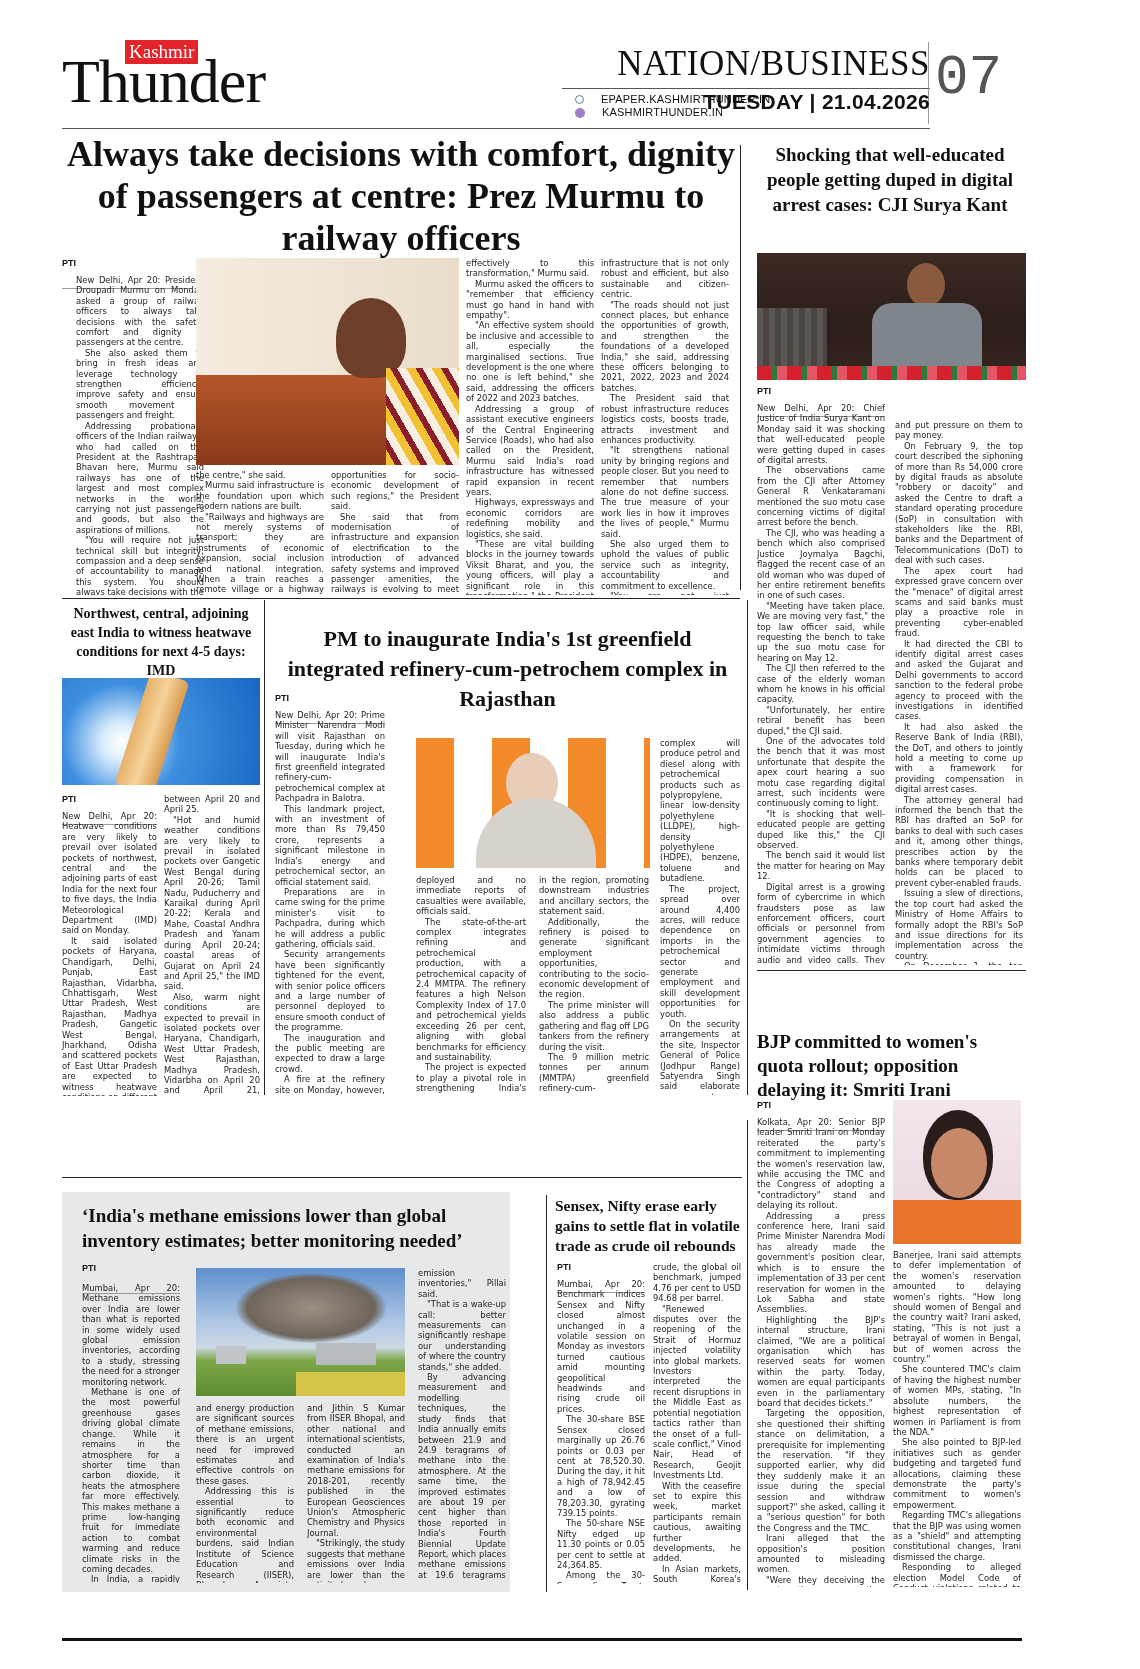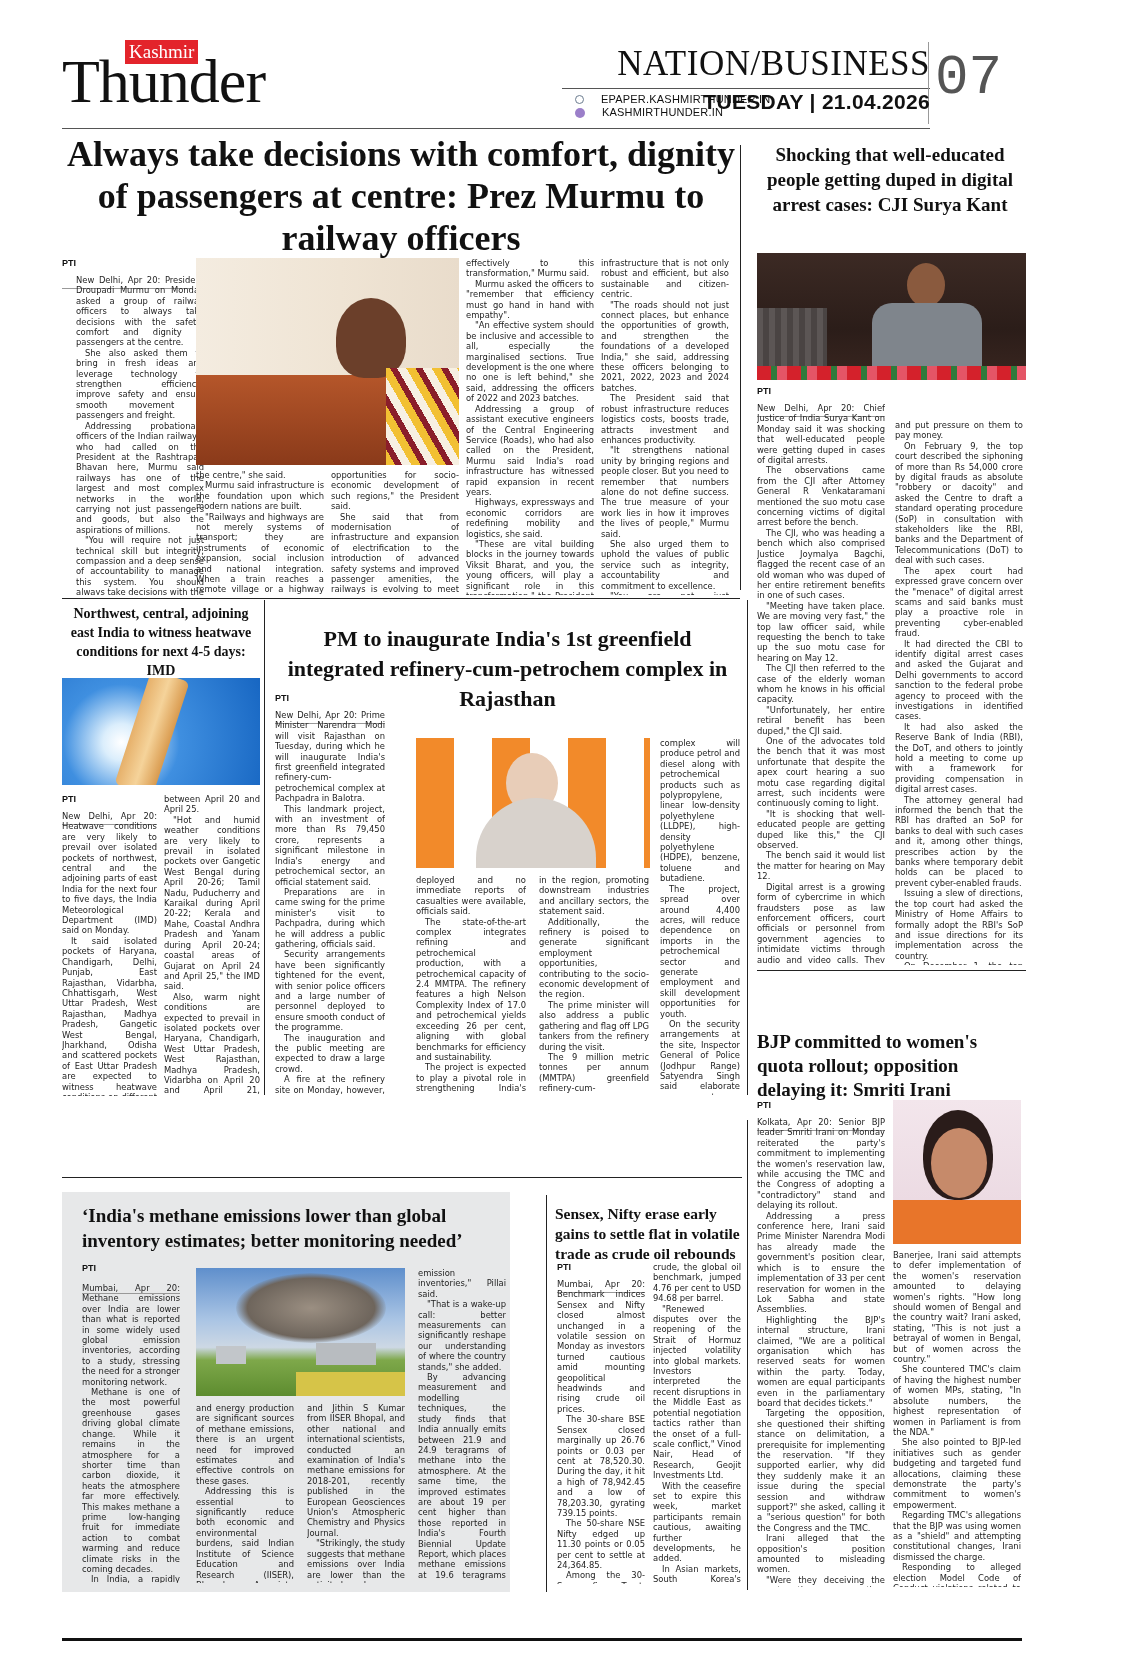--- a/index.html
+++ b/index.html
@@ -231,21 +231,21 @@
   <p>"Strikingly, the study suggests that methane emissions over India are lower than the activity-based statistical estimates reported in some widely used global</p>
 </div>
 <div class="abs col" style="left:418px; top:1268px; width:88px; height:315px;">
   <p class="first">emission inventories," Pillai said.</p>
   <p>"That is a wake-up call: better measurements can significantly reshape our understanding of where the country stands," she added.</p>
   <p>By advancing measurement and modelling techniques, the study finds that India annually emits between 21.9 and 24.9 teragrams of methane into the atmosphere. At the same time, the improved estimates are about 19 per cent higher than those reported in India's Fourth Biennial Update Report, which places methane emissions at 19.6 teragrams per year.</p>
 
 </div>
 
 <div class="abs vline" style="left:546px; top:1195px; height:397px; background:#222;"></div>
-<div class="abs" style="left:555px; top:1196px; width:190px; font-family:'Liberation Serif',serif; font-weight:bold; font-size:15.5px; line-height:20px;margin-top:8px;">Sensex, Nifty erase early gains to settle flat in volatile trade as crude oil rebounds</div>
+<div class="abs" style="left:555px; top:1196px; width:190px; font-family:'Liberation Serif',serif; font-weight:bold; font-size:15.5px; line-height:20px;">Sensex, Nifty erase early gains to settle flat in volatile trade as crude oil rebounds</div>
 <div class="abs byline" style="left:557px; top:1262px; width:88px;">PTI</div>
 <div class="abs col" style="left:557px; top:1279px; width:88px; height:305px;">
   <p class="first">Mumbai, Apr 20: Benchmark indices Sensex and Nifty closed almost unchanged in a volatile session on Monday as investors turned cautious amid mounting geopolitical headwinds and rising crude oil prices.</p>
   <p>The 30-share BSE Sensex closed marginally up 26.76 points or 0.03 per cent at 78,520.30. During the day, it hit a high of 78,942.45 and a low of 78,203.30, gyrating 739.15 points.</p>
   <p>The 50-share NSE Nifty edged up 11.30 points or 0.05 per cent to settle at 24,364.85.</p>
   <p>Among the 30-Sensex firms, Trent, State Bank of India, Asian Paints, NTPC, Bajaj Finance and InterGlobe Aviation were the major winners.</p>
 
 </div>
 <div class="abs col" style="left:653px; top:1262px; width:88px; height:322px;">
   <p class="first">crude, the global oil benchmark, jumped 4.76 per cent to USD 94.68 per barrel.</p>

